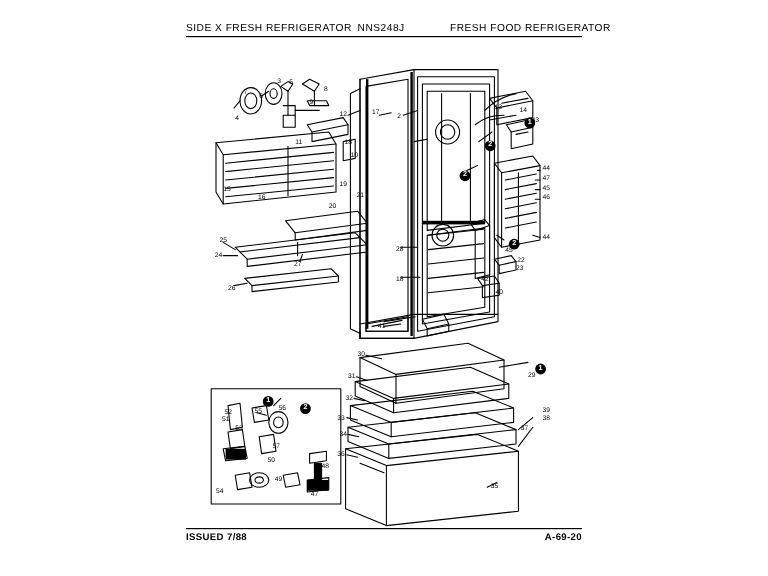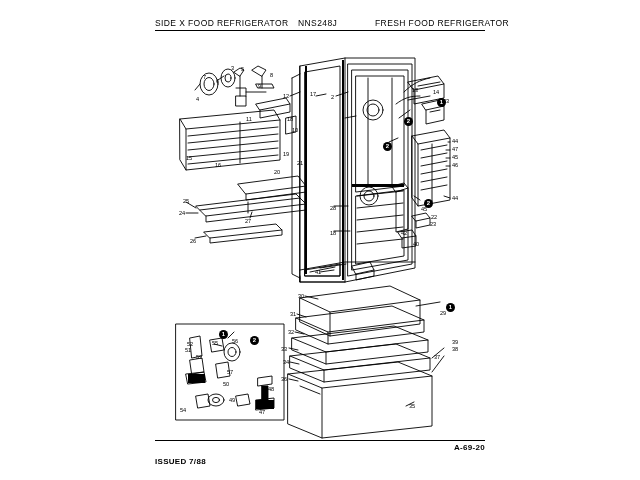--- a/index.html
+++ b/index.html
@@ -10,34 +10,34 @@
   .hdr{position:absolute;left:155px;top:18px;width:330px;height:16px;}
   .hdr .ttl{position:absolute;top:0;font-size:8.5px;letter-spacing:.4px;color:#000;white-space:nowrap;}
   .hdr .t1{left:0;}
   .hdr .t2{left:143px;}
   .hdr .t3{left:220px;}
   .hdr .rule{position:absolute;left:0;top:12px;width:330px;height:1px;background:#000;}
 
   
   .ftr{position:absolute;left:155px;top:440px;width:330px;height:16px;}
   .ftr .rule{position:absolute;left:0;top:0;width:330px;height:1px;background:#000;}
-  .ftr .f1{position:absolute;left:0;top:3px;font-size:8px;font-weight:bold;letter-spacing:.3px;margin-top:14px;}
+  .ftr .f1{position:absolute;left:0;top:3px;font-size:8px;font-weight:bold;letter-spacing:.3px;}
   .ftr .f2{position:absolute;right:0;top:3px;font-size:8px;font-weight:bold;letter-spacing:.3px;}
   .num{position:absolute;font-size:5.6px;color:#000;line-height:1;white-space:nowrap;}
   .bullet{position:absolute;width:9px;height:9px;border-radius:50%;background:#000;color:#fff;
           font-size:6px;line-height:9px;text-align:center;font-weight:bold;}
   svg{position:absolute;left:0;top:0;overflow:visible;}
 </style>
 </head>
 <body>
 
 <div class="page">
 
   <div class="hdr">
-    <div class="ttl t1">SIDE X FOOD REFRIGERATOR</div>
+    <div class="ttl t1">SIDE X FRESH REFRIGERATOR</div>
     <div class="ttl t2">NNS248J</div>
     <div class="ttl t3">FRESH FOOD REFRIGERATOR</div>
     <div class="rule"></div>
   </div>
 
   <svg width="640" height="480" viewBox="0 0 640 480">
     <g fill="none" stroke="#000" stroke-width="0.9" stroke-linejoin="round" stroke-linecap="round">
 
       <path d="M300 66 L345 58 L415 58 L415 268 L345 282 L300 282 Z"></path>
       <path d="M300 66 L300 282"></path>

